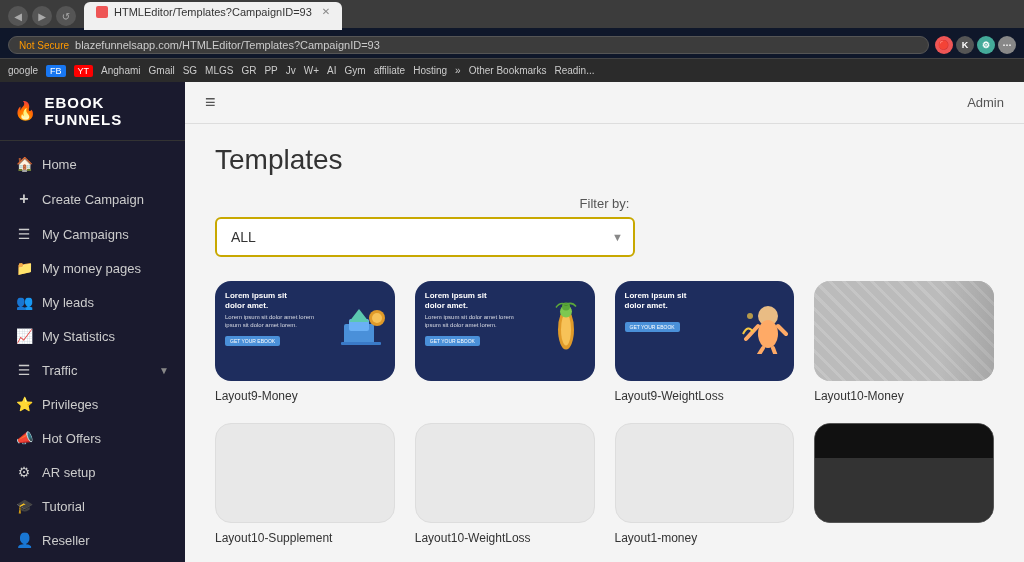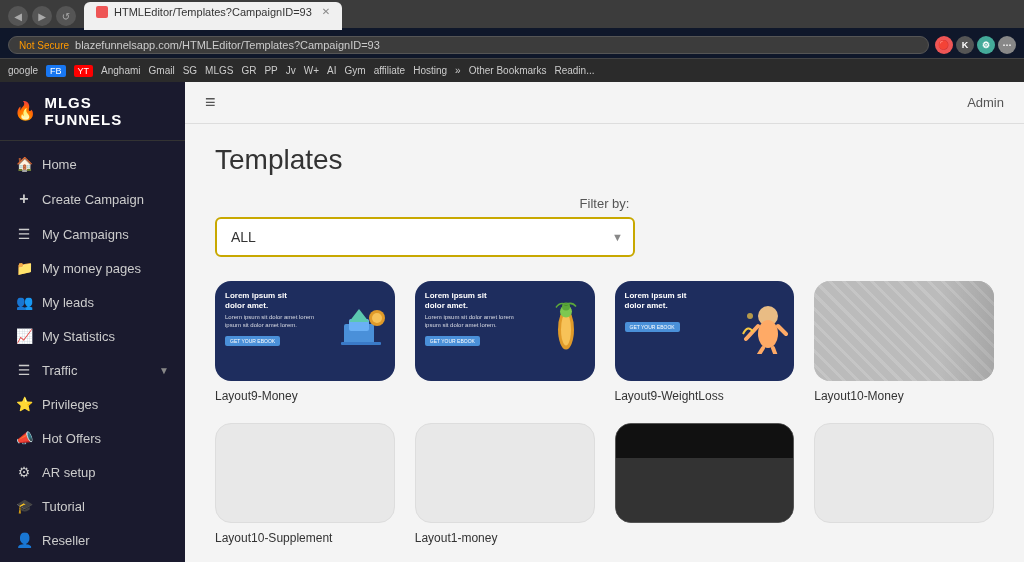--- a/index.html
+++ b/index.html
@@ -159,21 +159,21 @@
     <span class="bm-item">Other Bookmarks</span>
     <span class="bm-item">Readin...</span>
   </div>
 </div>
 
 <div class="app-wrapper">
 
   <div class="sidebar">
     <div class="sidebar-logo">
       <span class="logo-flame">🔥</span>
-      <span class="logo-text">MLGS FUNNELS</span>
+      <span class="logo-text">EBOOK FUNNELS</span>
     </div>
     <nav class="sidebar-nav">
       <div class="nav-item">
         <span class="nav-icon">🏠</span>
         <span class="nav-label">Home</span>
       </div>
       <div class="nav-item">
         <span class="nav-icon" style="font-size:16px; font-weight:bold;">+</span>
         <span class="nav-label">Create Campaign</span>
       </div>
@@ -325,20 +325,25 @@
           </div>
           <div class="template-name">Layout10-Money</div>
         </div>
 
         <div class="template-card">
           <div class="template-thumb" style="background:#e8e8e8; border: 1px solid #ddd;">
           </div>
           <div class="template-name">Layout10-Supplement</div>
         </div>
 
+        <div class="template-card">
+          <div class="template-thumb" style="background:#e8e8e8; border: 1px solid #ddd;">
+          </div>
+          <div class="template-name">Layout10-WeightLoss</div>
+        </div>
 
         <div class="template-card">
           <div class="template-thumb" style="background:#e8e8e8; border: 1px solid #ddd;">
           </div>
           <div class="template-name">Layout1-money</div>
         </div>
 
         <div class="template-card">
           <div class="template-thumb" style="background:#222; border:1px solid #555; position:relative; overflow:hidden;">
             <div style="position:absolute; top:0; left:0; right:0; height:35%; background: #111;"></div>

